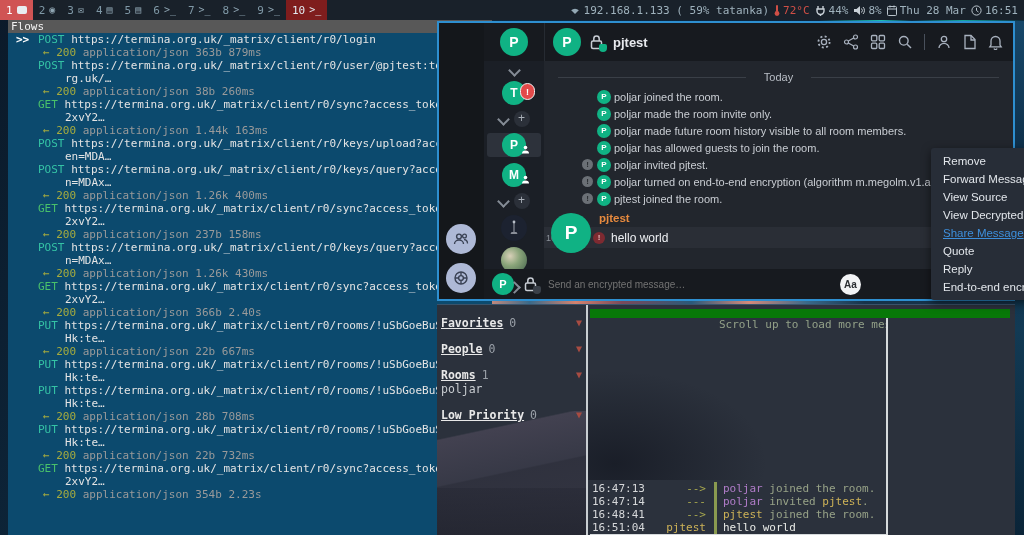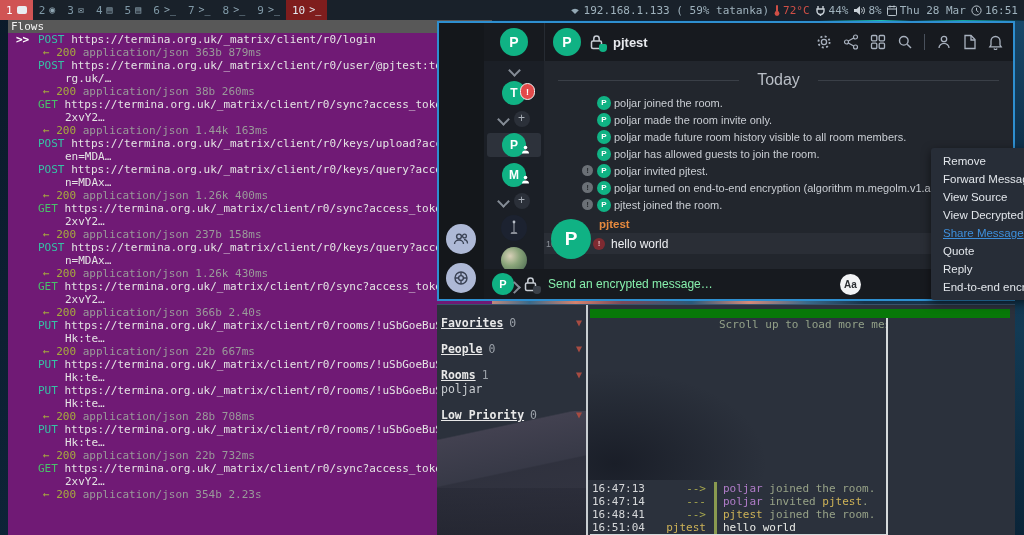--- a/index.html
+++ b/index.html
@@ -29,21 +29,21 @@
   .ws-icon.mail::before{content:"\2709"}
   .ws-icon.book::before{content:"\25A4"}
   .ws-icon.power::before{content:"\25C9"}
   .ws-icon.chat{width:10px;height:8px;background:#e8eef2;border-radius:2px;position:relative;display:inline-block}
   .ws-icon.chat::after{content:"";position:absolute;left:1px;bottom:-3px;border:3px solid transparent;border-top-color:#e8eef2;border-left-width:2px;border-right-width:2px}
   .status{margin-left:auto;display:flex;align-items:center;gap:5px;padding-right:6px;color:#9fb2bd}
   .status svg{display:block}
   .seg{display:flex;align-items:center;gap:3px}
   .temp{color:#cf4f46}
   
-  .mitm{position:absolute;left:8px;top:20px;width:484px;height:515px;background:#701a75;
+  .mitm{position:absolute;left:8px;top:20px;width:484px;height:515px;background:#0c4a6e;
     font-family:"DejaVu Sans Mono",monospace;font-size:11px;line-height:13px;color:#e2e2e2;overflow:hidden;z-index:4}
   .mitm-header{background:#585858;color:#f2f2f2;height:13px;padding-left:3px}
   .flow{position:relative}
   .marker{position:absolute;left:8px;top:0;color:#ffffff;font-weight:bold}
   .fl-line{padding-left:57px;text-indent:-27px;word-break:break-all}
   .m-POST,.m-PUT{color:#35c3a5}
   .m-GET{color:#49c06a}
   .url{color:#e4e4e4}
   .resp{padding-left:35px}
   .resp .code{color:#a6ab3e}
@@ -76,35 +76,35 @@
   .addrow{display:flex;align-items:center;gap:6px}
   .plus-btn{width:16px;height:16px;border-radius:50%;background:#2b3039;color:#aab0b8;font-size:12px;line-height:15px;text-align:center;cursor:pointer}
   .room-item{position:relative;width:54px;height:30px;display:flex;align-items:center;justify-content:center;border-radius:3px;cursor:pointer}
   .room-item.selected{background:#2d323b}
   .badge{position:absolute;left:33px;top:2px;min-width:13px;height:15px;border-radius:8px;background:#e24a4a;border:1px solid #f2f2f2;color:#fff;font-size:9px;font-weight:bold;display:flex;align-items:center;justify-content:center}
   .overlay-person{position:absolute;right:11px;bottom:3px}
   .av-img{width:26px;height:26px;border-radius:50%;flex:none}
   .av-lamp{background:#1c2230;display:flex;align-items:center;justify-content:center}
   .av-photo{background:radial-gradient(circle at 35% 35%,#d8d0b8 0%,#8aa47a 40%,#41604a 100%)}
   .chat{flex:1;background:#22262d;display:flex;flex-direction:column;min-width:0;position:relative}
-  .today{display:flex;align-items:center;gap:18px;color:#b9bec6;font-size:16px;margin:10px 14px 5px}
+  .today{display:flex;align-items:center;gap:18px;color:#b9bec6;font-size:11px;margin:10px 14px 5px}
   .today .line{flex:1;height:1px;background:#3a3f47}
   .event-row{position:relative;height:17px;font-size:11px;color:#c9cdd3;display:flex;align-items:center;padding-left:70px}
   .warn-ic{position:absolute;left:38px;width:11px;height:11px;border-radius:50%;background:#6b7076;color:#2b2e33;font-size:8px;font-weight:bold;display:flex;align-items:center;justify-content:center}
   .ev-av{position:absolute;left:53px}
   .msg-group{position:relative;margin-top:5px}
   .msg-group .big-av{position:absolute;left:7px;top:1px}
   .msg-name{padding-left:55px;color:#e78a3e;font-size:11.5px;font-weight:bold;height:15px}
   .msg-row{display:flex;align-items:center;background:#2a2e36;height:21px;padding-left:2px}
   .msg-time{width:32px;font-size:9px;color:#8b9199;flex:none}
   .err-ic{width:12px;height:12px;border-radius:50%;background:#7e2a31;color:#e8b8bc;font-size:8px;font-weight:bold;display:flex;align-items:center;justify-content:center;margin:0 6px 0 15px;flex:none}
   .msg-text{color:#eef0f3;font-size:12px}
   .more-btn{margin-left:auto;margin-right:14px;width:19px;height:19px;border-radius:50%;background:#9aa2ac;color:#fff;display:flex;align-items:center;justify-content:center;font-size:9px;letter-spacing:1px;cursor:pointer}
   .composer{height:30px;background:#171a1f;display:flex;align-items:center;gap:9px;padding-left:8px;flex:none}
-  .composer .hint{color:#86efac;font-size:12px;flex:1}
+  .composer .hint{color:#737373;font-size:10px;flex:1}
   .aa-btn{width:21px;height:21px;border-radius:50%;background:#f2f3f5;color:#2b2e33;font-size:10px;font-weight:bold;display:flex;align-items:center;justify-content:center;margin-right:152px;cursor:pointer}
   
   .ctx{position:absolute;left:931px;top:148px;width:150px;background:#272d37;border-radius:3px;
     padding:4px 0;box-shadow:0 3px 10px rgba(0,0,0,.55);font-size:11.5px;color:#e2e6eb;z-index:20}
   .menu-item{padding:3px 12px;white-space:nowrap;cursor:pointer}
   .menu-item.active{color:#3d8fdc;text-decoration:underline}
   
   .gomuks{position:absolute;left:437px;top:304px;width:578px;height:231px;background:#2b313c;
     font-family:"DejaVu Sans Mono",monospace;display:flex;overflow:hidden;z-index:6;border-top:1px solid #39536b}
   .gm-side{width:151px;position:relative;padding:11px 4px 0 4px;box-sizing:border-box;border-right:2px solid #c9ced2;flex:none;overflow:hidden}

